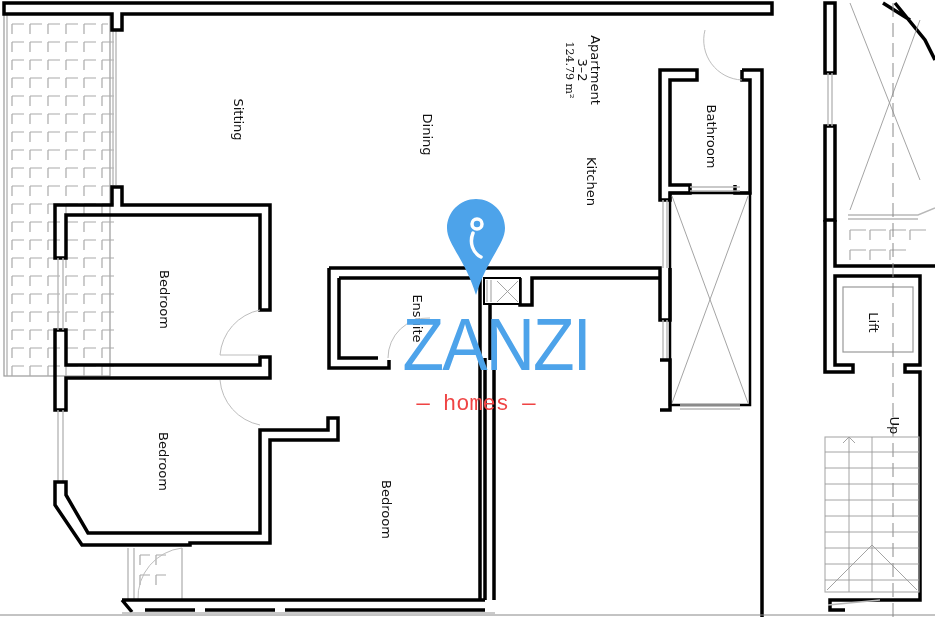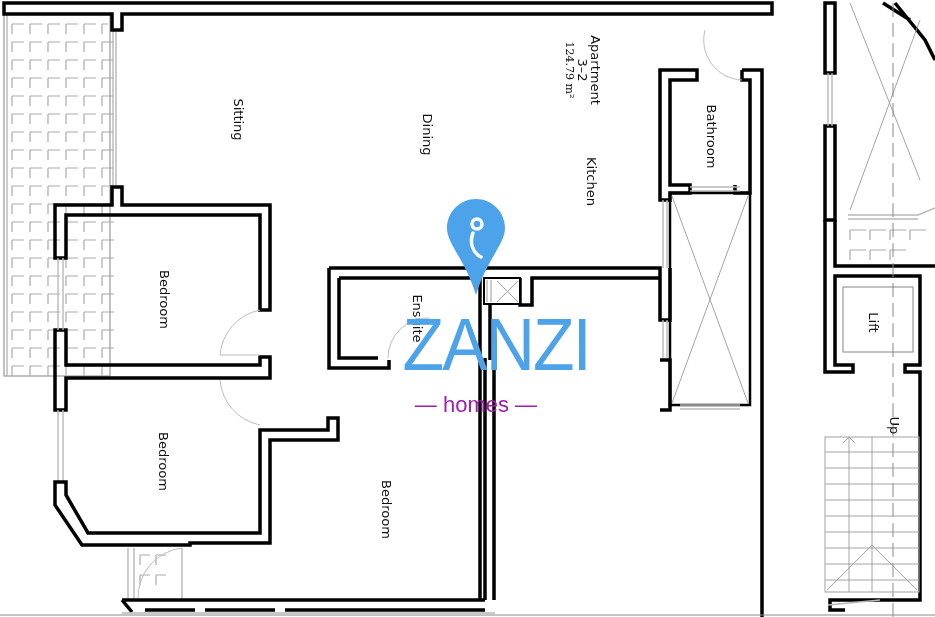--- a/index.html
+++ b/index.html
@@ -10,21 +10,21 @@
   .door { fill:none; stroke:#bdbdbd; stroke-width:1; }
   .grid { fill:none; stroke:#aaaaaa; stroke-width:1.2; }
   .thin { fill:none; stroke:#9a9a9a; stroke-width:0.9; }
   .dash { fill:none; stroke:#8a8a8a; stroke-width:1; stroke-dasharray:14 6; }
   .lbl { position:absolute; font-family:"DejaVu Sans", sans-serif; font-size:13px; color:#111; white-space:nowrap; transform-origin:center center; transform:rotate(90deg); }
   .apt { position:absolute; left:535px; top:38px; width:70px; height:64px; transform:rotate(90deg); transform-origin:center center; text-align:center; font-family:"DejaVu Sans", sans-serif; color:#111; line-height:13px; }
   .apt .t { font-size:13px; }
   .apt .a { font-size:11px; font-family:"DejaVu Serif", serif; }
   .logo { position:absolute; left:396px; top:196px; width:160px; height:230px; }
   .logo .word { position:absolute; left:0; top:112px; width:160px; text-align:center; font-family:"Liberation Sans", sans-serif; font-weight:300; font-size:74px; letter-spacing:-2px; color:#4da3ea; line-height:74px; transform:scaleX(0.92); }
-  .logo .sub { position:absolute; left:0; top:196px; width:160px; text-align:center; font-family:Liberation Sans, sans-serif; font-size:22px; color:#a21caf; }
+  .logo .sub { position:absolute; left:0; top:196px; width:160px; text-align:center; font-family:Liberation Mono, monospace; font-size:22px; color:#ef4444; }
 </style>
 </head>
 <body>
 
 <svg id="plan" viewBox="0 0 935 617" xmlns="http://www.w3.org/2000/svg">
 
   <g>
     <rect x="4" y="14" width="106" height="362" fill="#fff" stroke="#999" stroke-width="1.2"></rect>
     <line x1="7" y1="14" x2="7" y2="376" class="grid"></line>
     <g class="grid">

